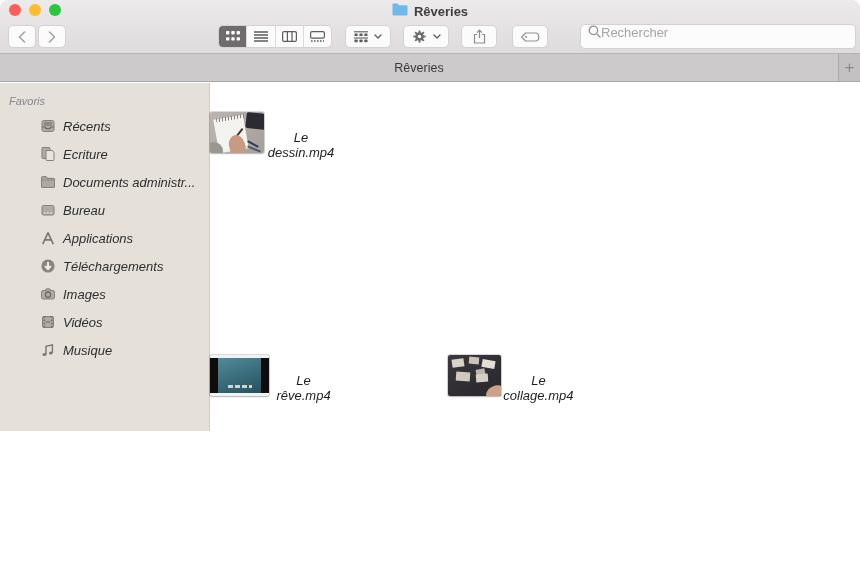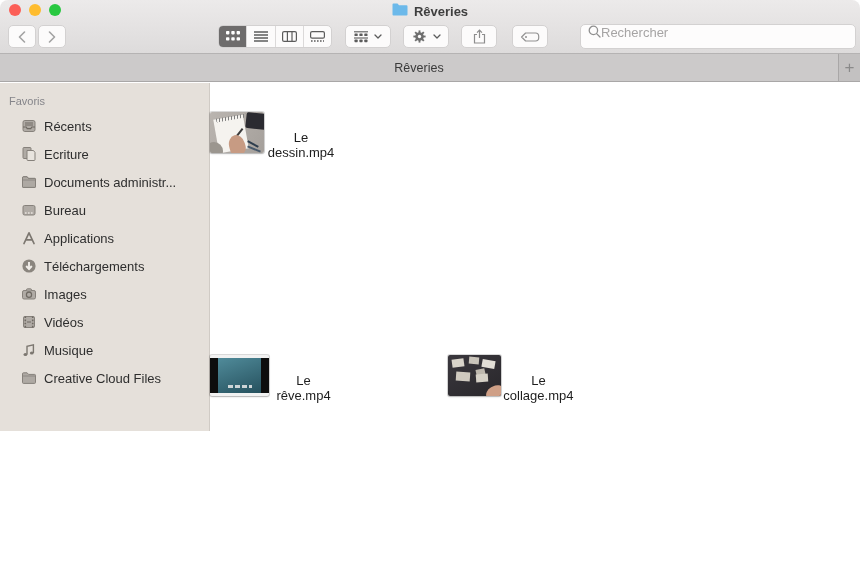--- a/index.html
+++ b/index.html
@@ -35,25 +35,25 @@
   
   .tabbar { position:absolute; top:54px; left:0; right:0; height:28px;
             background:#c7c5c5; border-bottom:1px solid #a9a7a7; display:flex; }
   .tab { width:838px; height:100%; background:#cccaca; display:flex;
          align-items:center; justify-content:center; font-size:12.5px; color:#3a3a3a; }
   .newtab { flex:1; border-left:1px solid #a9a7a7; background:#c3c1c1;
             display:flex; align-items:center; justify-content:center;
             font-size:17px; color:#8a8a8a; font-weight:400; }
 
   
-  .bodyarea { position:absolute; top:83px; left:0; right:0; bottom:0; display:flex; }
+  .bodyarea { position:absolute; top:83px; left:0; right:0; bottom:0; display:flex;font-style:italic; }
   .sidebar { width:210px; background:#e5e0da; border-right:1px solid #d0cbc5; overflow:hidden; }
   .sb-header { margin:12px 0 5px 9px; font-size:11px; font-weight:500; color:#85858a; }
   .sb-item { height:28px; display:flex; align-items:center; padding-left:21px; gap:7px;
-             font-size:13px; color:#2e2e2e; white-space:nowrap; }
+             font-size:13px; color:#2e2e2e; white-space:nowrap;margin-left:19px; }
   .sb-item svg { flex:0 0 auto; }
   .content { flex:1; background:#fff; position:relative; }
 
   
   .file { position:absolute; width:128px; display:flex; flex-direction:row; align-items:center; }
   .file .fname { margin-top:26px; font-size:13px; color:#1e1e1e; text-align:center; }
   .thumb { width:62px; height:41px; border-radius:2px; position:relative; overflow:hidden;
            box-shadow:0 0 0 1px rgba(0,0,0,.14), 0 1px 2px rgba(0,0,0,.18); }
   .abs { position:absolute; }
 
@@ -307,27 +307,20 @@
 
       <div class="sb-item">
         <svg width="16" height="16" viewBox="0 0 16 16">
           <path d="M6 12.4 V4.2 L12.4 2.9 V11" fill="none" stroke="#7c7770" stroke-width="1.4"></path>
           <ellipse cx="4.4" cy="12.4" rx="1.9" ry="1.5" fill="#7c7770"></ellipse>
           <ellipse cx="10.8" cy="11" rx="1.9" ry="1.5" fill="#7c7770"></ellipse>
         </svg>
         <span>Musique</span>
       </div>
 
-      <div class="sb-item">
-        <svg width="16" height="16" viewBox="0 0 16 16">
-          <path d="M1.5 3.8 a1 1 0 0 1 1-1 h3.6 l1.4 1.6 h6 a1 1 0 0 1 1 1 v7 a1 1 0 0 1 -1 1 h-11 a1 1 0 0 1 -1-1 z" fill="#aea9a3" stroke="#86817b" stroke-width="1"></path>
-          <line x1="1.5" y1="6" x2="14.5" y2="6" stroke="#86817b" stroke-width="0.8"></line>
-        </svg>
-        <span>Creative Cloud Files</span>
-      </div>
 
     </div>
 
     <div class="content">
 
       <div class="file" style="left:0px; top:21px">
         <div class="thumb thumb-dessin">
           <div class="abs td-dark"></div>
             <div class="abs td-pad"></div>
             <div class="abs td-spiral"></div>

